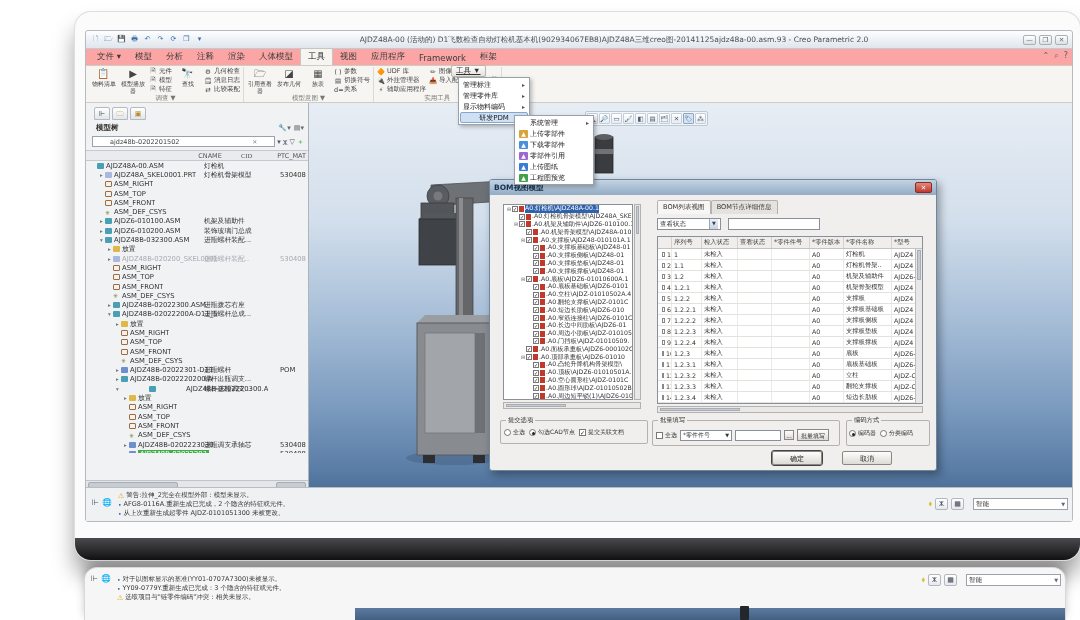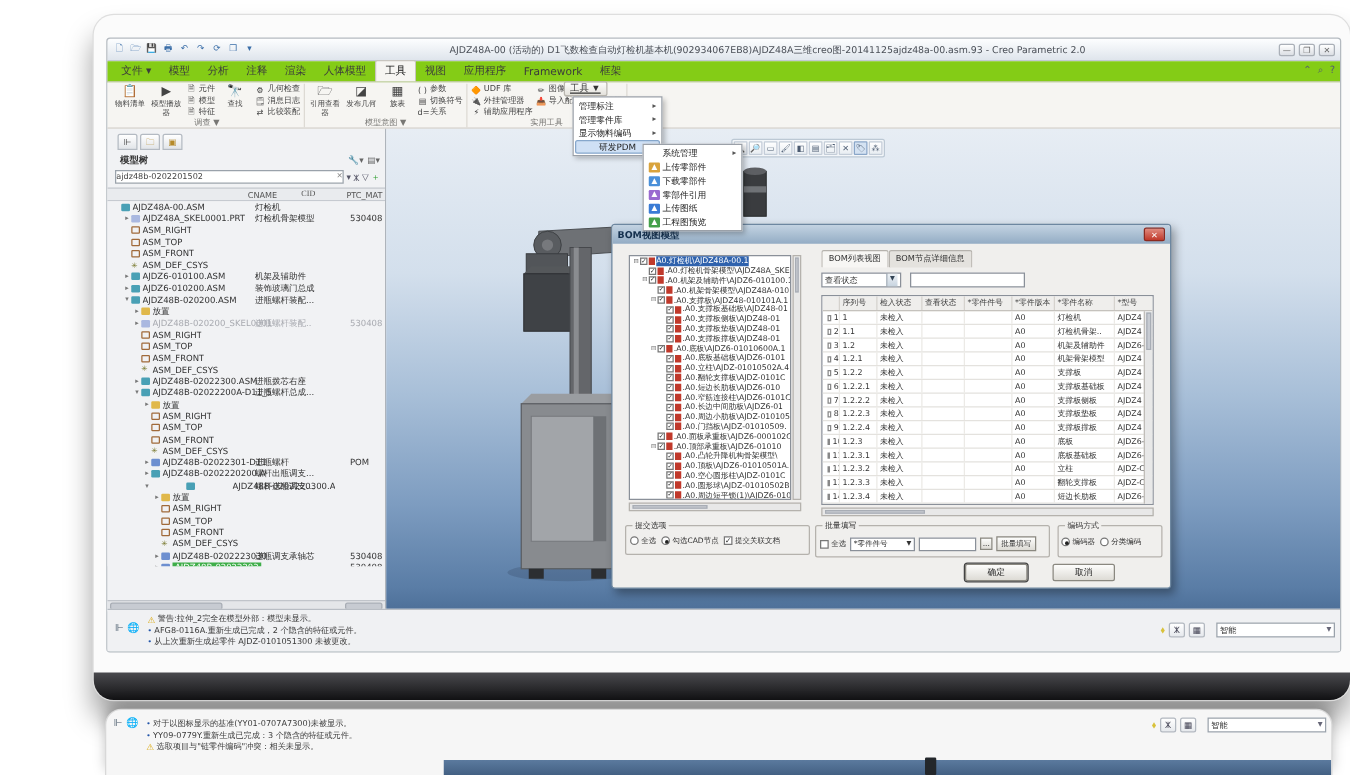--- a/index.html
+++ b/index.html
@@ -24,21 +24,21 @@
     background:linear-gradient(#fdfeff,#dfe5ec);border-bottom:1px solid #c2c9d2;border-radius:3px 3px 0 0;
     display:flex;align-items:center;padding:0 4px;}
   .qat{display:flex;gap:2px;align-items:center;}
   .qat .qbtn{width:11px;height:11px;font-size:7px;line-height:11px;text-align:center;color:#3a6ea8;}
   .title-text{flex:1;text-align:center;font-size:7.5px;color:#4a4f57;white-space:nowrap;overflow:hidden;}
   .winbtns{display:flex;gap:3px;}
   .winbtn{width:13px;height:10px;font-size:6.5px;line-height:9px;text-align:center;color:#666;
     background:linear-gradient(#fff,#dcdfe4);border:1px solid #aab0b8;border-radius:2px;}
 
   
-  .tabrow{position:absolute;left:0;top:18px;width:100%;height:17px;background:#84cc16;
+  .tabrow{position:absolute;left:0;top:18px;width:100%;height:17px;background:#fca5a5;
     border-bottom:1px solid #cfccc6;display:flex;align-items:flex-end;padding-left:4px;}
   .tab{padding:2px 7px 2px;font-size:8.5px;color:#3c3c3c;white-space:nowrap;}
   .tab.selected{background:#f6f5f2;border:1px solid #c8c5bf;border-bottom:none;border-radius:2px 2px 0 0;color:#111;}
   .tabrow-right{position:absolute;right:4px;top:20px;display:flex;gap:5px;font-size:8px;color:#55606e;}
 
   
   .ribbon{position:absolute;left:0;top:35px;width:100%;height:37px;background:#f6f5f2;
     border-bottom:1px solid #cfccc6;display:flex;align-items:stretch;padding:1px 2px 0 2px;}
   .rgroup{display:flex;flex-direction:column;border-right:1px solid #dddad4;padding:0 3px;}
   .rgroup-items{flex:1;display:flex;align-items:flex-start;gap:3px;}
@@ -63,22 +63,22 @@
   
   .main{position:absolute;left:0;top:72px;width:100%;height:386px;display:flex;}
   .navigator{width:223px;background:#f1f2f4;border-right:1px solid #aeb4bb;position:relative;}
   .navtabs{display:flex;gap:2px;padding:4px 0 2px 8px;}
   .navtab{width:16px;height:13px;background:linear-gradient(#fff,#e2e5e9);border:1px solid #b4bac2;
     border-radius:2px 2px 0 0;font-size:7px;text-align:center;line-height:12px;}
   .navhead{display:flex;align-items:center;padding:1px 4px 1px 10px;font-size:7.5px;color:#333;font-weight:bold;justify-content:flex-end;}
   .navhead .sp{flex:1;}
   .navhead .hic{font-size:7px;color:#666;margin-left:3px;}
   .searchrow{display:flex;align-items:center;gap:2px;padding:1px 4px 2px 6px;}
-  .searchbox{flex:1;height:11px;background:#fff;border:1px solid #9aa2ab;display:flex;
-    font-size:6.5px;color:#444;padding:0 0;}
+  .searchbox{flex:1;height:11px;background:#fff;border:1px solid #9aa2ab;display:flex;align-items:center;
+    font-size:6.5px;color:#444;padding:0 17px;}
   .searchbox .x{margin-left:auto;color:#888;font-size:6px;}
   .sic{font-size:7px;color:#556;}
   .colhead{display:flex;border-top:1px solid #c6cad0;border-bottom:1px solid #c6cad0;background:#e9ebee;
     font-size:6.5px;color:#555;height:11px;align-items:center;}
   .colhead .c1{width:118px;}
   .colhead .c2{width:45px;}
   .colhead .c3{width:38px;font-family:Liberation Serif, serif;}
   .colhead .c4{flex:1;text-align:right;padding-right:2px;}
   .treewrap{position:relative;height:292px;overflow:hidden;background:#f1f2f4;}
   .trow{display:flex;align-items:center;height:9.3px;font-size:6.8px;color:#333;white-space:nowrap;}
@@ -439,21 +439,21 @@
             </div>
             <div class="trow" style="padding-left: 12px;">
               <span class="texp">▸</span>
               <span class="tic" style="background: rgb(73, 160, 181);"></span>
               <span class="tname">AJDZ6-010200.ASM</span>
               <span class="tcname">装饰玻璃门总成</span>
             </div>
             <div class="trow" style="padding-left: 12px;">
               <span class="texp">▾</span>
               <span class="tic" style="background: rgb(73, 160, 181);"></span>
-              <span class="tname">AJDZ48B-020200.ASM</span>
+              <span class="tname">AJDZ48B-032300.ASM</span>
               <span class="tcname">进瓶螺杆装配...</span>
             </div>
             <div class="trow" style="padding-left: 20px;">
               <span class="texp">▸</span>
               <span class="tic" style="background: rgb(224, 184, 74);"></span>
               <span class="tname">放置</span>
             </div>
             <div class="trow gray" style="padding-left: 20px;">
               <span class="texp">▸</span>
               <span class="tic" style="background: rgb(170, 184, 224);"></span>

